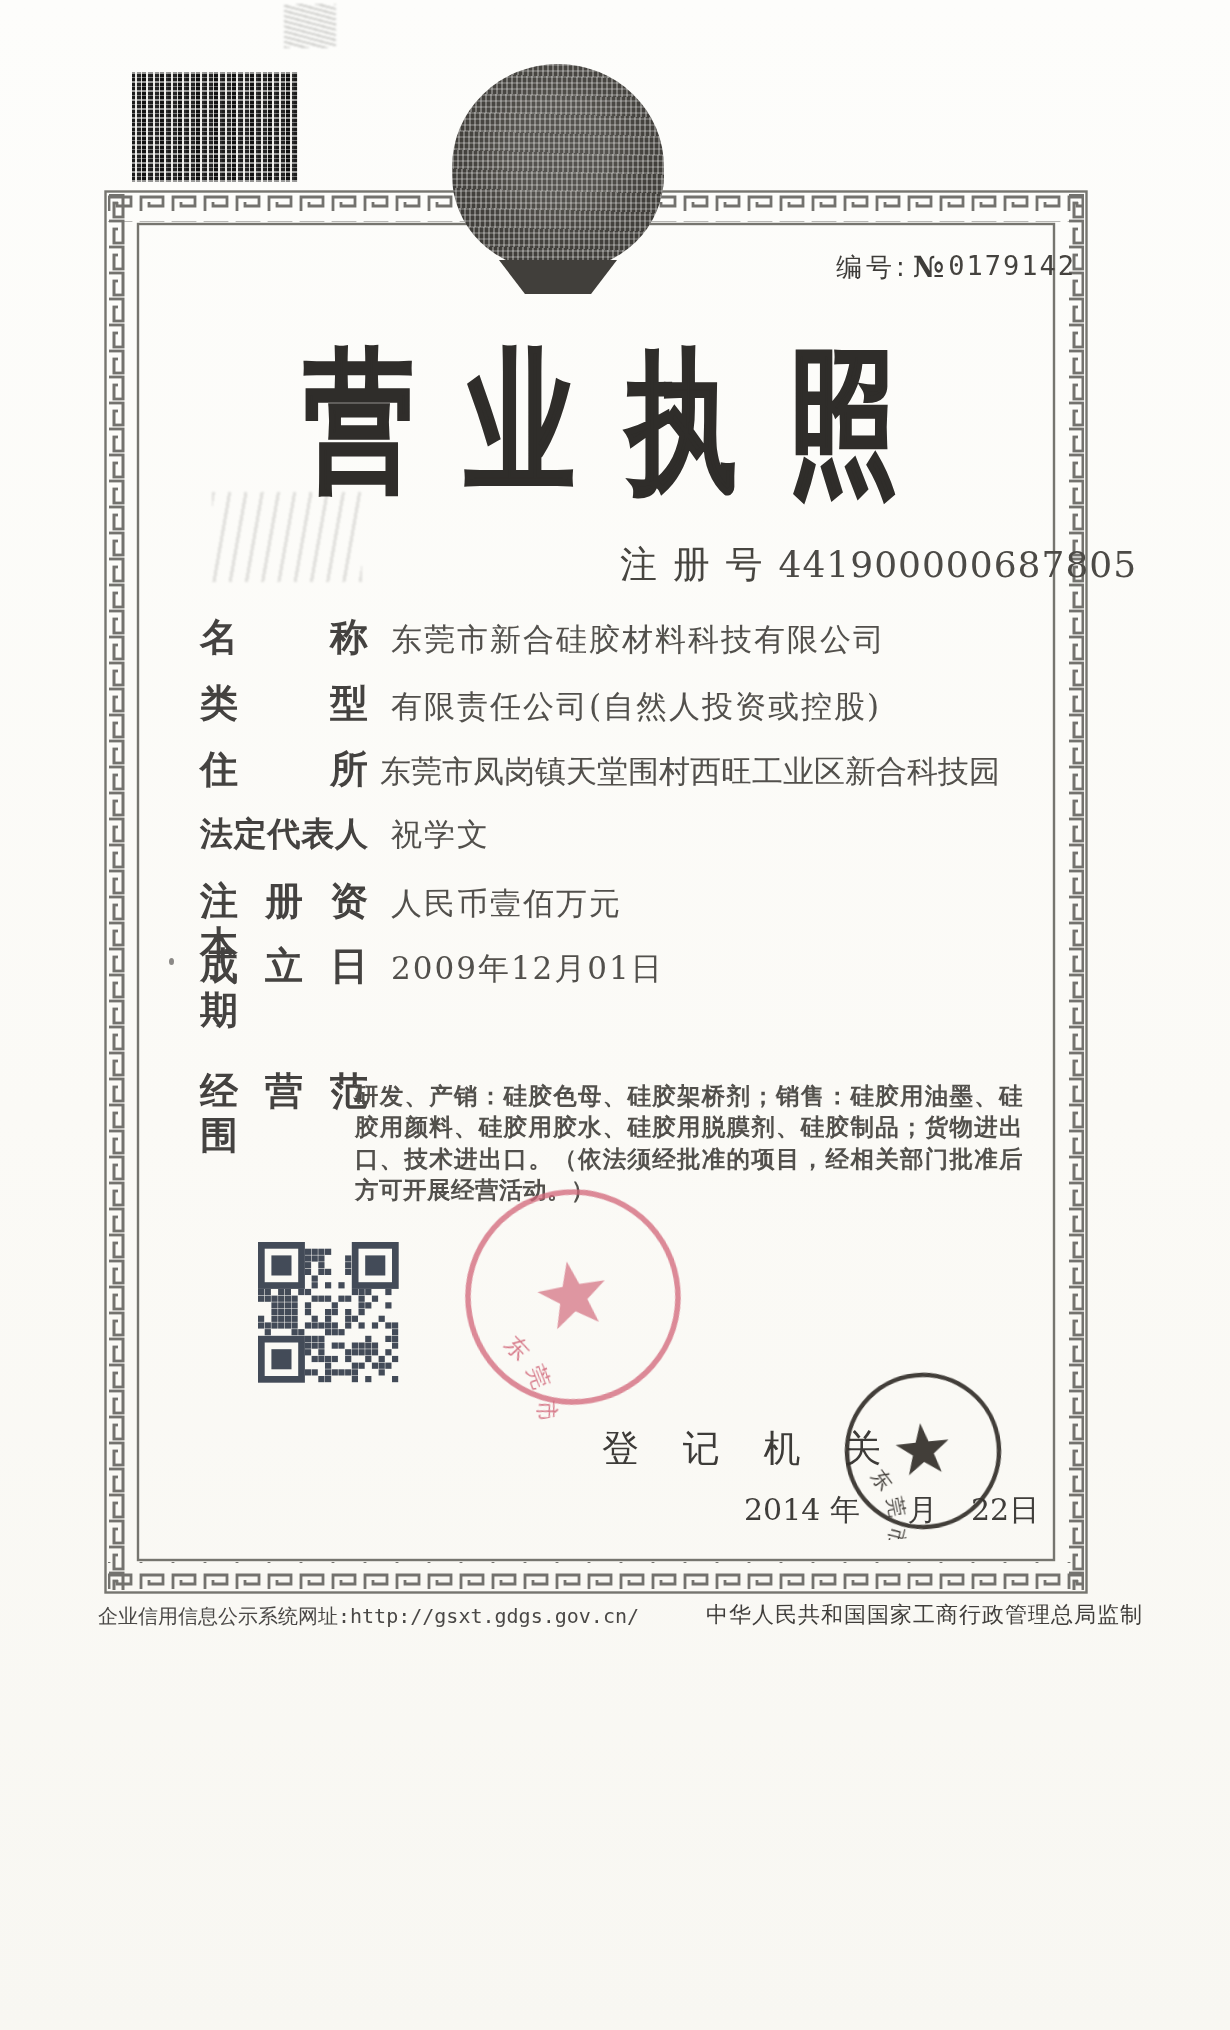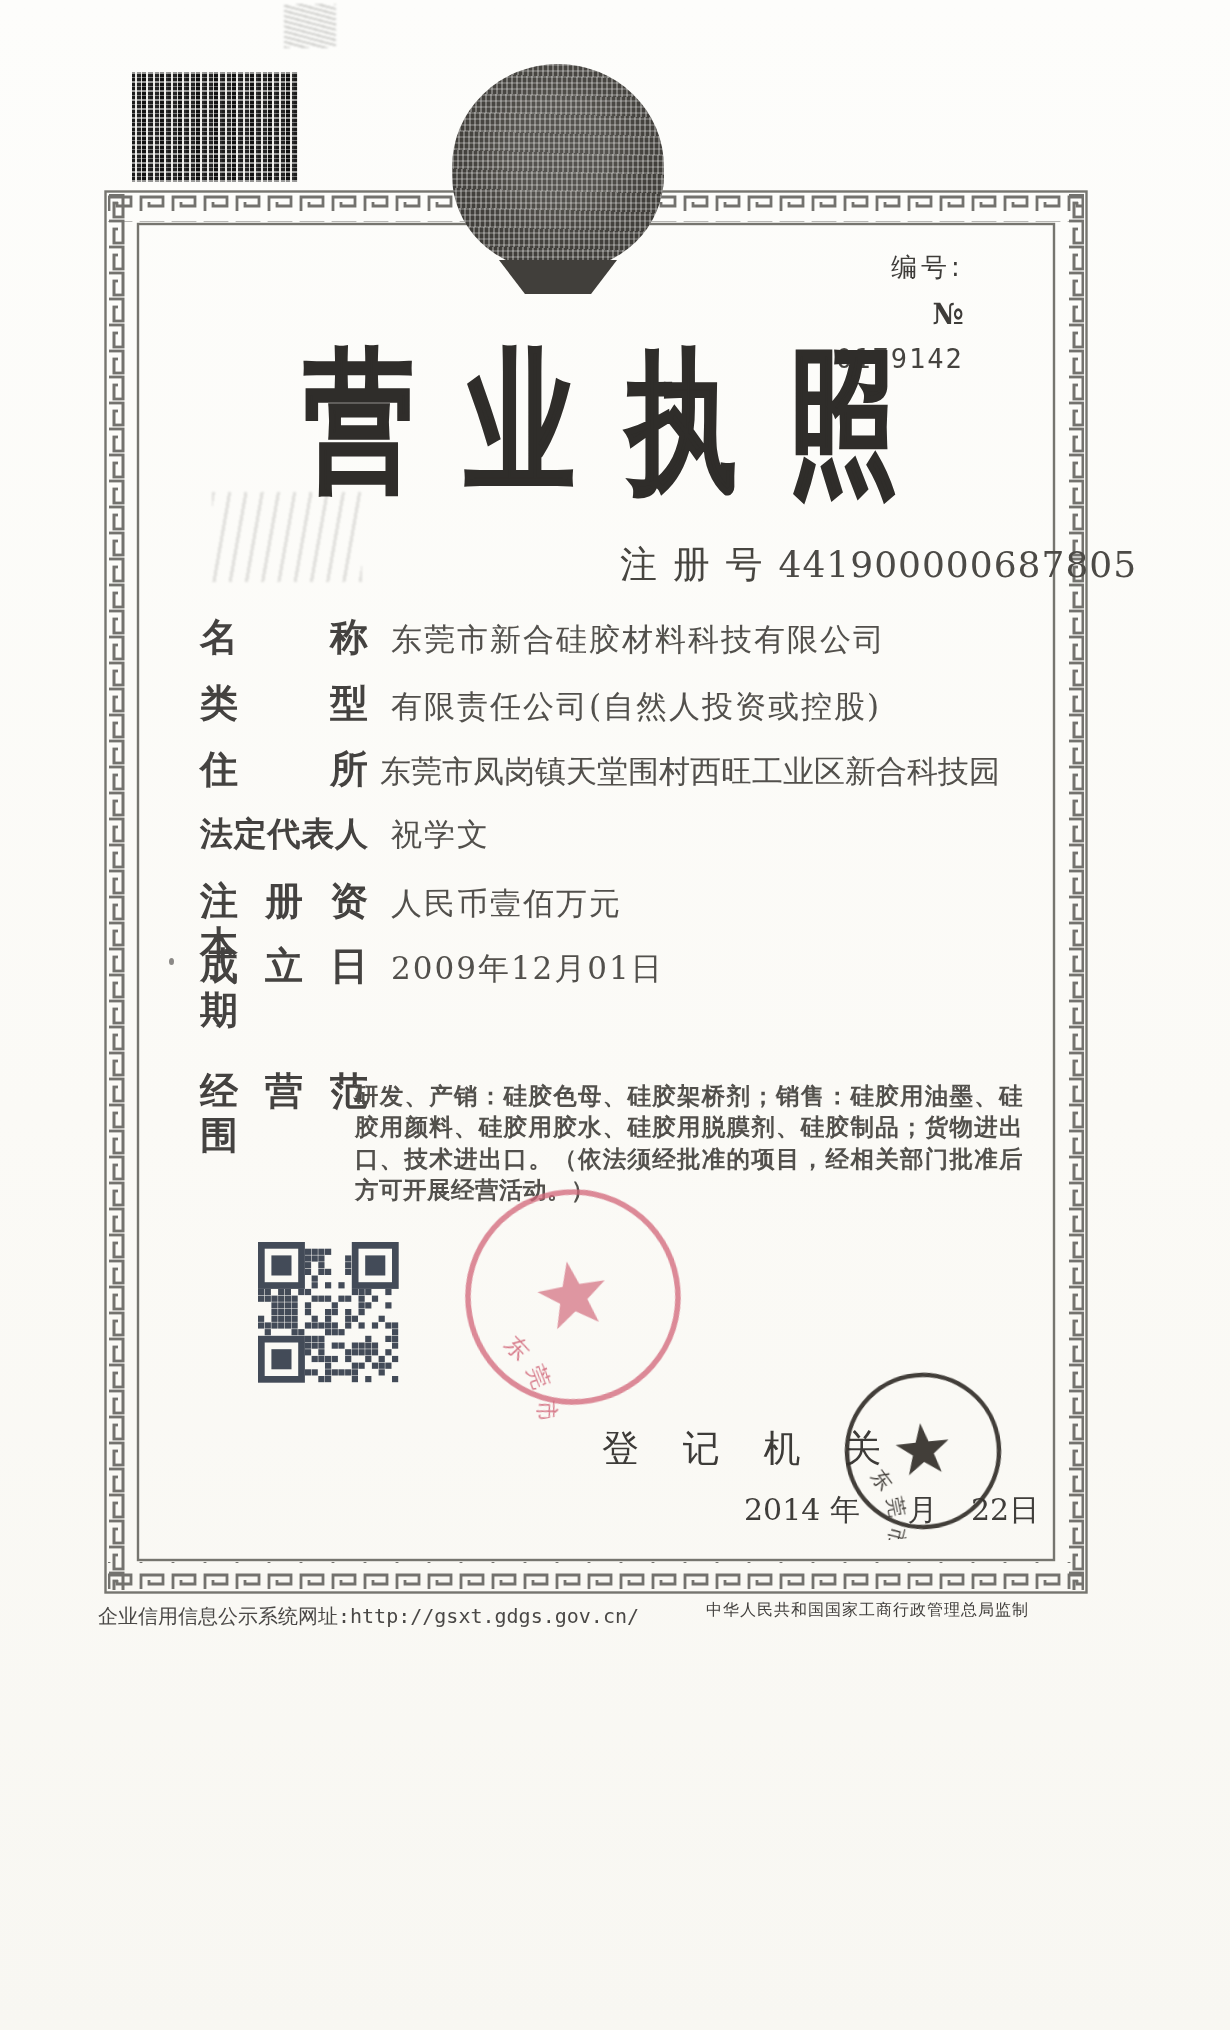--- a/index.html
+++ b/index.html
@@ -20,21 +20,21 @@
       repeating-linear-gradient(0deg, rgba(255,255,255,.22) 0 2px, rgba(0,0,0,0) 2px 6px),
       radial-gradient(circle at 50% 42%, #565450 0 30%, #45433f 60%, #3b3936 100%);
     filter:blur(.5px) contrast(1.05);z-index:3;}
   #emblem::after{content:"";position:absolute;left:50%;bottom:-24px;transform:translateX(-50%);
     width:118px;height:34px;background:#44423e;clip-path:polygon(0 0,100% 0,78% 100%,22% 100%);filter:blur(.6px);}
 
   
   #frame{position:absolute;left:104px;top:190px;width:984px;height:1404px;z-index:1;}
 
   
-  #serial{position:absolute;left:836px;top:250px;display:flex;align-items:flex-end;gap:12px;z-index:4;color:#3e3c39;flex-direction:column;}
+  #serial{position:absolute;left:836px;top:250px;display:flex;align-items:flex-start;gap:4px;z-index:4;color:#3e3c39;}
   #serial .s-label{font-size:26px;letter-spacing:4px;}
   #serial .s-no{font-family:"DejaVu Serif",serif;font-weight:bold;font-size:29px;}
   #serial .s-num{font-family:"DejaVu Sans Mono",monospace;font-size:27px;letter-spacing:2px;color:#45433f;}
 
   
   #title-row{position:absolute;left:283px;top:336px;width:636px;height:172px;display:flex;justify-content:space-between;align-items:center;z-index:4;}
   .title-char{font-size:152px;font-weight:800;color:#2f2d2a;transform:scaleX(.72);transform-origin:center;
     -webkit-text-stroke:2.5px #2f2d2a;text-shadow:0 0 1px #3a3835;line-height:1;}
 
   
@@ -60,21 +60,21 @@
   #black-seal{position:absolute;left:838px;top:1366px;width:170px;height:170px;transform:rotate(-6deg);z-index:6;filter:blur(.3px);opacity:.92;}
 
   
   #registrar-line{position:absolute;left:602px;top:1424px;font-size:37px;letter-spacing:16px;color:#3d3b38;font-weight:500;z-index:4;}
   #date-line{position:absolute;left:744px;top:1490px;font-family:"DejaVu Serif",serif;font-size:30px;color:#3f3d3a;z-index:4;white-space:nowrap;}
   #date-line .d-month{margin-left:38px;}
   #date-line .d-day{margin-left:24px;}
 
   
   #footer-left{position:absolute;left:98px;top:1603px;font-family:"DejaVu Sans Mono",monospace;font-size:20px;color:#4a4846;z-index:4;}
-  #footer-right{position:absolute;left:706px;top:1600px;font-size:16px;letter-spacing:1px;color:#403e3b;font-weight:500;z-index:4;}
+  #footer-right{position:absolute;left:706px;top:1600px;font-size:22px;letter-spacing:1px;color:#403e3b;font-weight:500;z-index:4;}
 
   
   .smudge-a{position:absolute;left:284px;top:4px;width:52px;height:44px;opacity:.45;filter:blur(1px);
     background:repeating-linear-gradient(15deg,#8a8a86 0 2px, rgba(0,0,0,0) 2px 5px);z-index:2;}
   .smudge-b{position:absolute;left:212px;top:492px;width:150px;height:90px;opacity:.3;filter:blur(1.2px);
     background:repeating-linear-gradient(100deg,#9a9995 0 3px, rgba(0,0,0,0) 3px 16px);z-index:2;}
   .dot{position:absolute;left:169px;top:958px;width:5px;height:7px;background:#6f6d6a;border-radius:50%;opacity:.8;z-index:2;}
 </style>
 </head>
 <body>

